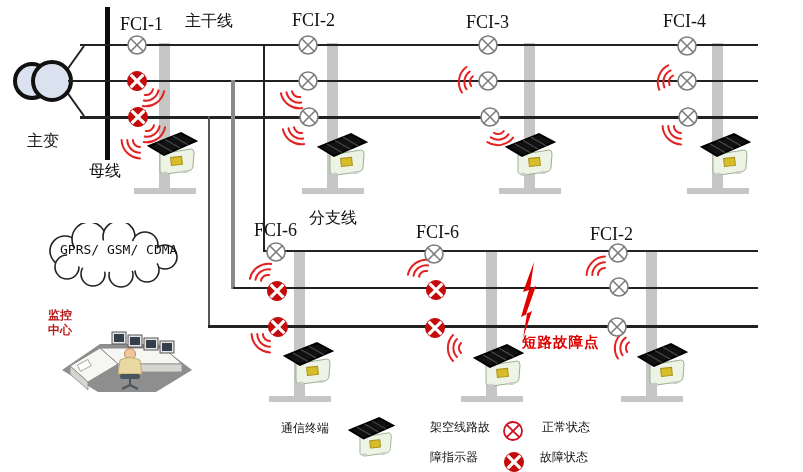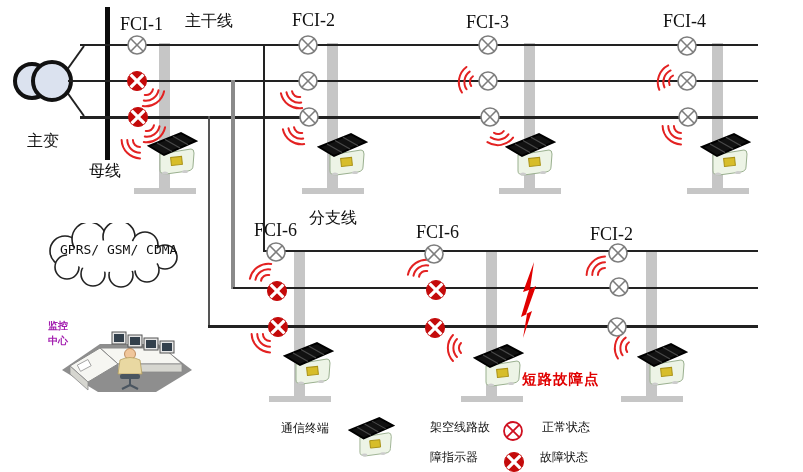--- a/index.html
+++ b/index.html
@@ -5,21 +5,21 @@
   html,body{margin:0;padding:0;background:#fff;}
   #stage{position:relative;width:803px;height:472px;background:#ffffff;overflow:hidden;
          font-family:"DejaVu Sans",sans-serif;}
   .abs{position:absolute;}
   .hline{position:absolute;background:#222;}
   .vline{position:absolute;background:#222;}
   .pole{position:absolute;background:#c6c6c6;width:11px;}
   .foot{position:absolute;background:#c6c6c6;height:6px;width:62px;}
   .lbl-serif{position:absolute;font-family:"Liberation Serif",serif;font-size:18px;color:#111;white-space:nowrap;}
   .lbl-cn{position:absolute;font-family:"DejaVu Sans",sans-serif;font-size:12px;color:#111;white-space:nowrap;}
-  .lbl-red{position:absolute;font-family:"DejaVu Sans",sans-serif;font-size:14.5px;font-weight:bold;color:#e00000;white-space:nowrap;letter-spacing:1px;margin-top:37px;}
+  .lbl-red{position:absolute;font-family:"DejaVu Sans",sans-serif;font-size:14.5px;font-weight:bold;color:#e00000;white-space:nowrap;letter-spacing:1px;}
   .mono{font-family:"DejaVu Sans Mono",monospace;}
   .ind{position:absolute;width:22px;height:22px;}
   .waves{position:absolute;width:22px;height:34px;transform-origin:0px 17px;}
   .term{position:absolute;width:52px;height:47px;}
   svg{display:block;}
 </style>
 </head>
 <body>
 
 <div id="stage">
@@ -254,21 +254,21 @@
         <circle cx="128" cy="34" r="12"></circle>
         <circle cx="110" cy="47" r="12"></circle>
       <circle cx="84" cy="52" r="12"></circle>
         <circle cx="56" cy="51" r="12"></circle>
         <circle cx="30" cy="44" r="12"></circle>
     </g>
     <ellipse cx="78" cy="33" rx="48" ry="16" fill="#ffffff"></ellipse>
   </svg>
   <div class="abs mono" style="left:60px;top:242px;font-size:13px;color:#111">GPRS/ GSM/ CDMA</div>
 
-  <div class="abs" style="left:48px;top:318px;font-size:10px;font-weight:600;color:#a21caf;line-height:15px">
+  <div class="abs" style="left:48px;top:308px;font-size:12px;font-weight:600;color:#b91c1c;line-height:15px">
     <div>监控</div>
     <div>中心</div>
   </div>
   <svg class="abs" style="left:56px;top:314px" width="140" height="82" viewBox="0 0 140 82">
     <polygon points="6,56 44,30 102,30 136,56 100,78 42,78" fill="#8e8e8e"></polygon>
     <polygon points="44,34 108,34 126,50 62,50" fill="#f6f6f2" stroke="#8a8a8a" stroke-width="1"></polygon>
     <polygon points="62,50 126,50 126,58 62,58" fill="#d6d6d0" stroke="#8a8a8a" stroke-width="0.8"></polygon>
     <polygon points="14,52 44,34 62,50 32,68" fill="#f6f6f2" stroke="#8a8a8a" stroke-width="1"></polygon>
     <polygon points="14,52 32,68 32,76 14,60" fill="#d6d6d0" stroke="#8a8a8a" stroke-width="0.8"></polygon>
     <rect x="22" y="48" width="12" height="7" fill="#ffffff" stroke="#999" stroke-width="0.8" transform="rotate(-28 28 51)"></rect>

